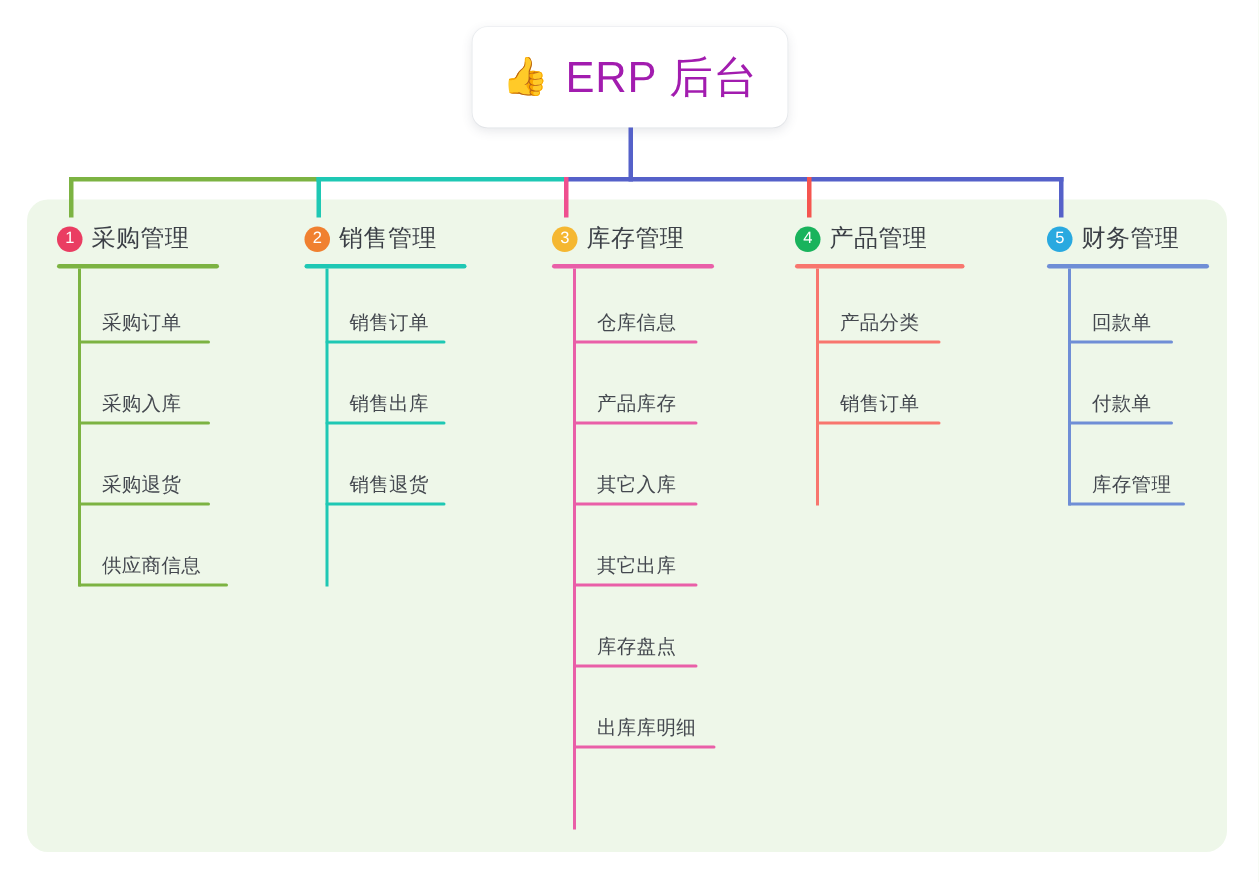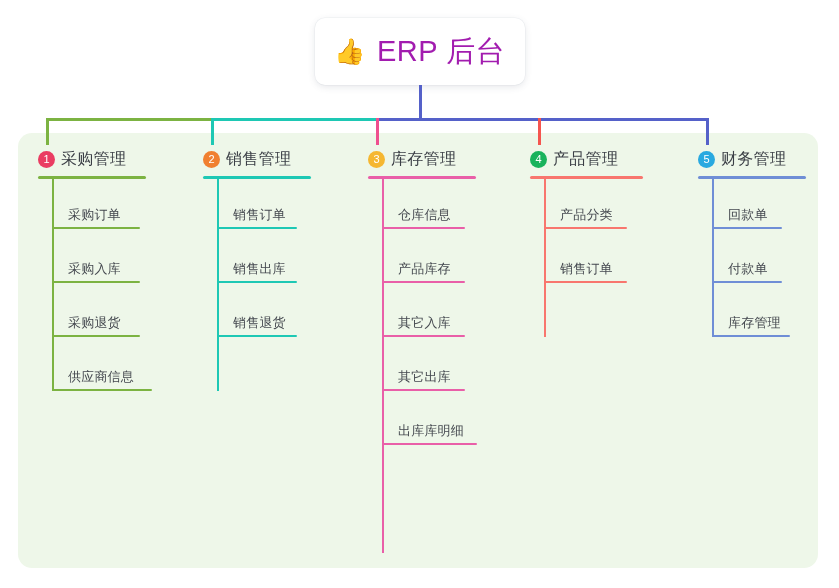--- a/index.html
+++ b/index.html
@@ -159,20 +159,24 @@
           </div>
           <div class="leaf">
             <span class="leaf-text">其它入库</span>
             <div class="leaf-rule" style="width: 83px; background: rgb(233, 95, 168);"></div>
           </div>
           <div class="leaf">
             <span class="leaf-text">其它出库</span>
             <div class="leaf-rule" style="width: 83px; background: rgb(233, 95, 168);"></div>
           </div>
           <div class="leaf">
+            <span class="leaf-text">库存盘点</span>
+            <div class="leaf-rule" style="width: 83px; background: rgb(233, 95, 168);"></div>
+          </div>
+          <div class="leaf">
             <span class="leaf-text">出库库明细</span>
             <div class="leaf-rule" style="width: 95px; background: rgb(233, 95, 168);"></div>
           </div>
         </div>
       </div>
       <div class="col" style="left: 530px;">
         <div class="col-head">
           <span class="badge" style="background: rgb(25, 179, 92);">4</span>
           <span class="col-title">产品管理</span>
         </div>

